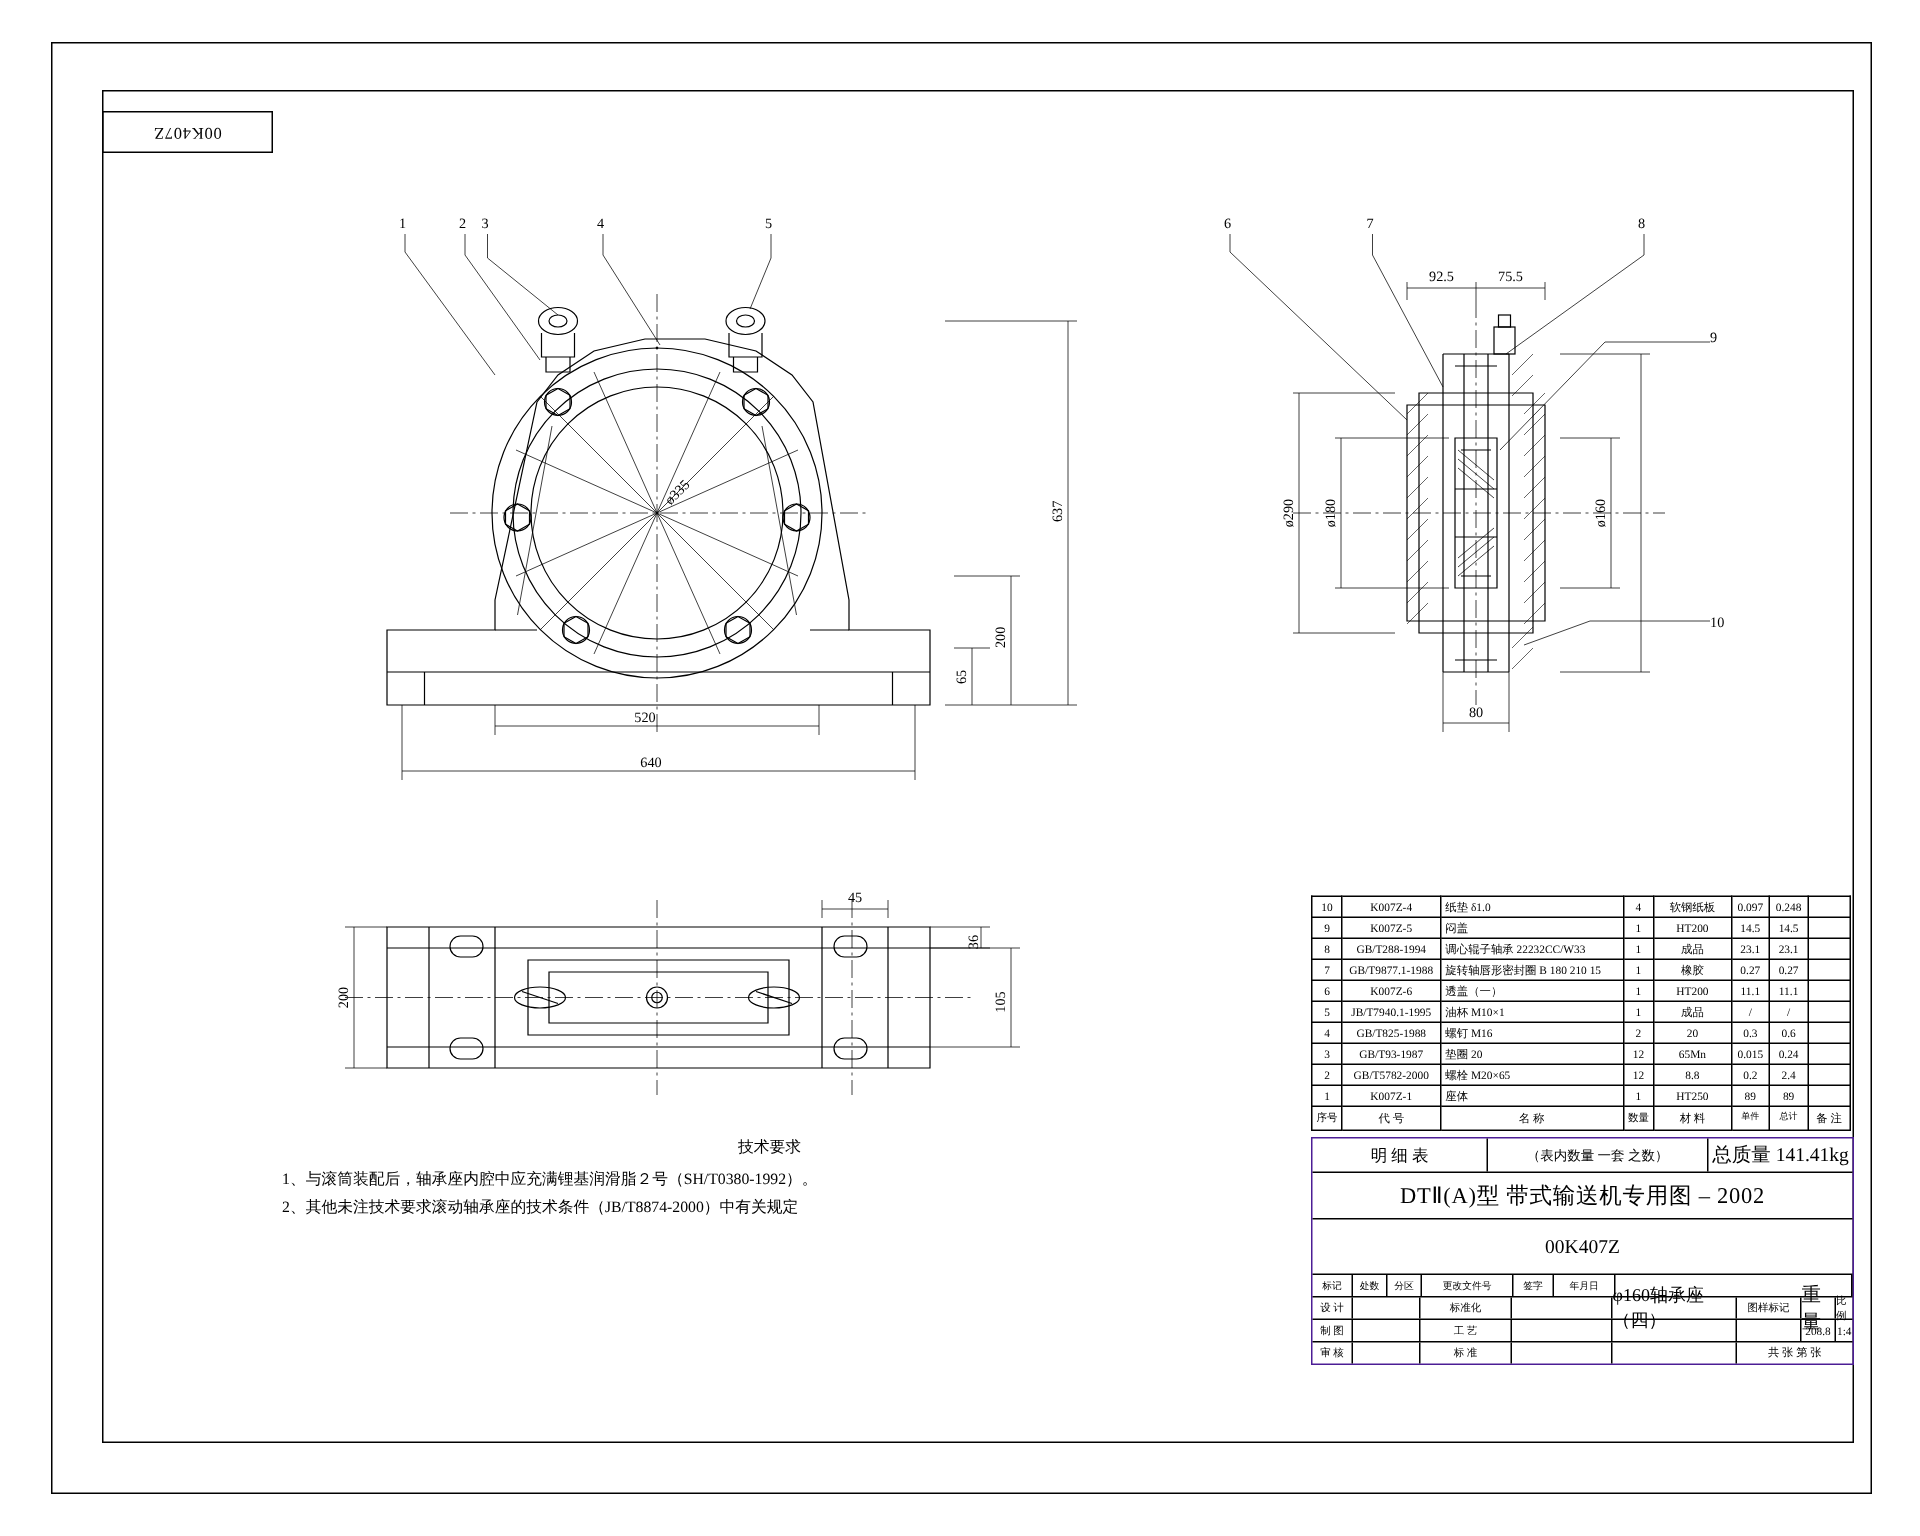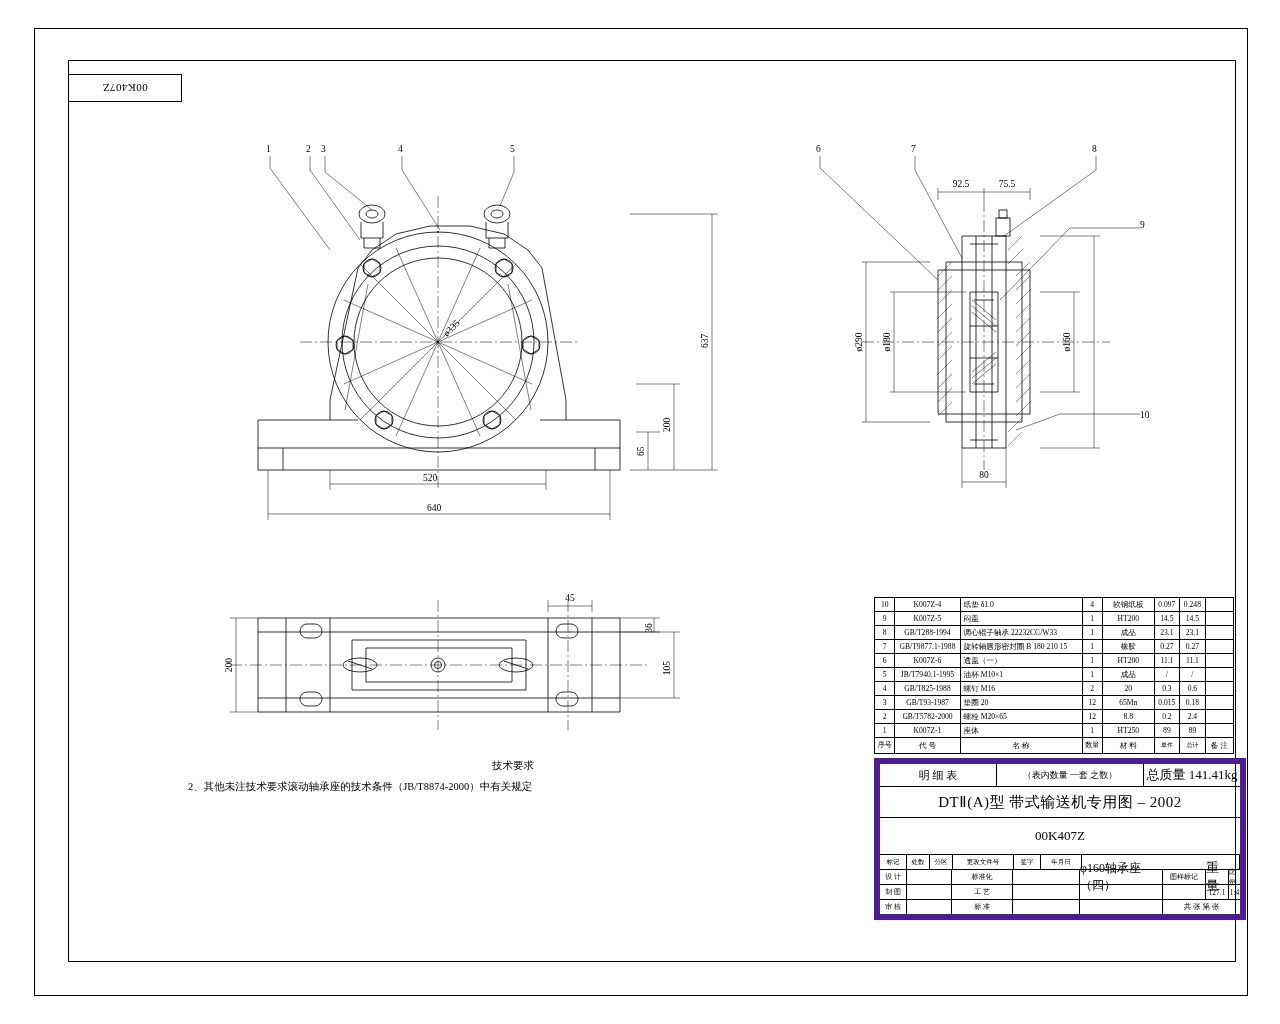--- a/index.html
+++ b/index.html
@@ -12,21 +12,21 @@
   svg{position:absolute;left:0;top:0;overflow:visible;}
   .ln{stroke:#000;fill:none;stroke-width:.8;}
   .lnt{stroke:#000;fill:none;stroke-width:.5;}
   .center{stroke:#000;fill:none;stroke-width:.5;stroke-dasharray:12 3 2 3;}
   .hatch{stroke:#000;stroke-width:.4;}
   .num{font-family:"Liberation Serif",serif;font-size:9.5px;}
   
   .bom{position:absolute;left:874px;top:597px;width:360px;border-collapse:collapse;}
   .bom td{border:1px solid #000;font-size:7.6px;line-height:11px;height:13px;padding:0 1px;text-align:center;font-family:"Liberation Serif",serif;white-space:nowrap;}
   .bom td.nm{text-align:left;padding-left:3px;}
-  .title-block{position:absolute;left:874px;top:758px;width:360px;border:6px solid #4c1d95;}
+  .title-block{position:absolute;left:874px;top:758px;width:360px;border:1px solid #4c1d95;}
   .tb-row{display:flex;border-bottom:1px solid #000;}
   .tb-cell{border-right:1px solid #000;display:flex;align-items:center;justify-content:center;font-family:"Liberation Serif",serif;}
   .tb-cell:last-child{border-right:none;}
   .tech{position:absolute;left:188px;top:756px;width:580px;font-size:10.5px;line-height:19px;font-family:"Liberation Serif",serif;}
   .tech .hd{text-align:center;margin-left:70px;margin-bottom:2px;}
 </style>
 </head>
 <body>
 
 <div id="sheet">
@@ -237,20 +237,21 @@
       <path d="M258,712 L230,712 M258,618 L230,618 M236,618 L236,712"></path>
     </g>
     <text class="num" x="570" y="601" text-anchor="middle">45</text>
     <text class="num" x="652" y="628" transform="rotate(-90 652 628)" text-anchor="middle">36</text>
     <text class="num" x="670" y="668" transform="rotate(-90 670 668)" text-anchor="middle">105</text>
     <text class="num" x="232" y="665" transform="rotate(-90 232 665)" text-anchor="middle">200</text>
   </svg>
 
   <div class="tech">
     <div class="hd">技术要求</div>
+    <div>1、与滚筒装配后，轴承座内腔中应充满锂基润滑脂２号（SH/T0380-1992）。</div>
     <div>2、其他未注技术要求滚动轴承座的技术条件（JB/T8874-2000）中有关规定</div>
   </div>
 
   <table class="bom">
     <colgroup>
       <col style="width:22px">
         <col style="width:68px">
         <col style="width:128px">
       <col style="width:22px">
         <col style="width:60px">
@@ -329,21 +330,21 @@
         <td>0.6</td>
         <td></td>
       </tr>
       <tr>
         <td>3</td>
         <td>GB/T93-1987</td>
         <td class="nm">垫圈 20</td>
         <td>12</td>
         <td>65Mn</td>
         <td>0.015</td>
-        <td>0.18</td>
+        <td>0.24</td>
         <td></td>
       </tr>
       <tr>
         <td>2</td>
         <td>GB/T5782-2000</td>
         <td class="nm">螺栓 M20×65</td>
         <td>12</td>
         <td>8.8</td>
         <td>0.2</td>
         <td>2.4</td>
@@ -404,21 +405,21 @@
       <div class="tb-cell" style="width:22px;font-size:13px">重   量</div>
       <div class="tb-cell" style="flex:1;font-size:7px">比  例</div>
     </div>
     <div class="tb-row" style="height:14px">
       <div class="tb-cell" style="width:26px;font-size:7px">制  图</div>
       <div class="tb-cell" style="width:44px"></div>
       <div class="tb-cell" style="width:60px;font-size:7px">工  艺</div>
       <div class="tb-cell" style="width:66px"></div>
       <div class="tb-cell" style="width:82px"></div>
       <div class="tb-cell" style="width:42px"></div>
-      <div class="tb-cell" style="width:22px;font-size:7.5px">127.1</div>
+      <div class="tb-cell" style="width:22px;font-size:7.5px">208.8</div>
       <div class="tb-cell" style="flex:1;font-size:7.5px">1:4</div>
     </div>
     <div class="tb-row" style="height:14px;border-bottom:none">
       <div class="tb-cell" style="width:26px;font-size:7px">审  核</div>
       <div class="tb-cell" style="width:44px"></div>
       <div class="tb-cell" style="width:60px;font-size:7px">标  准</div>
       <div class="tb-cell" style="width:66px"></div>
       <div class="tb-cell" style="width:82px"></div>
       <div class="tb-cell" style="flex:1;font-size:7.5px">共      张  第      张</div>
     </div>

